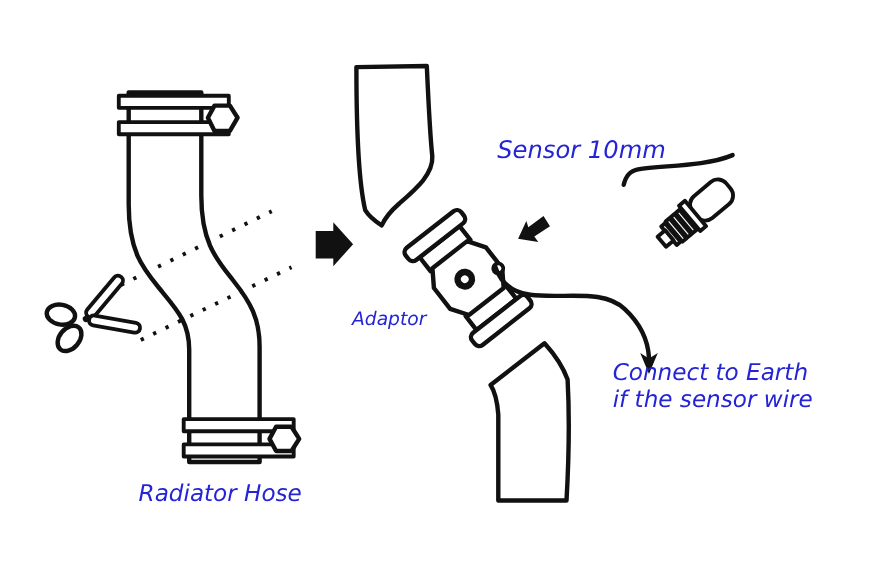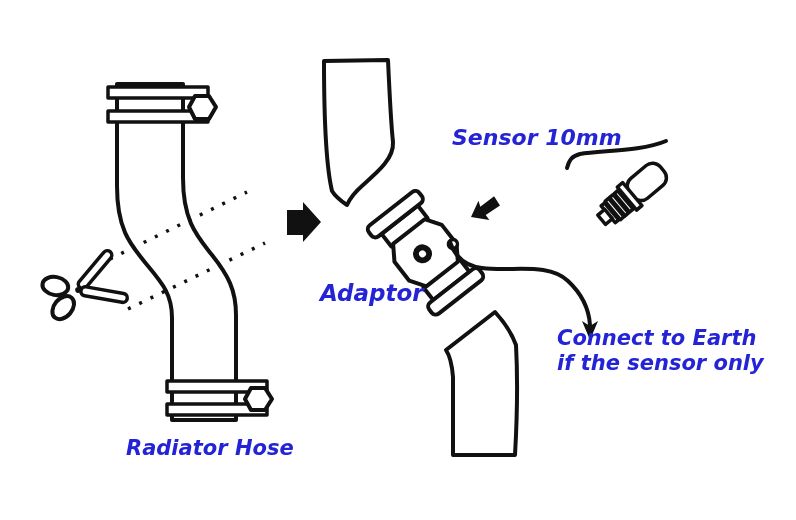--- a/index.html
+++ b/index.html
@@ -7,28 +7,28 @@
     position:relative;
     width:796px;height:520px;
     background:#ffffff;
     overflow:hidden;
     font-family:"DejaVu Sans", sans-serif;
   }
   .diagram-svg{position:absolute;left:0;top:0;color:var(--line-color,#111);}
   .label{
     position:absolute;
     color:var(--label-color,#2424d6);
-    font-weight:bold;
+    font-weight:normal;
     font-style:italic;
     white-space:nowrap;
     letter-spacing:0px;
     user-select:none;
   }
   .label-radiator{left:126px;top:436px;font-size:21px;text-align:right;}
-  .label-adaptor{left:320px;top:280px;font-size:23px;}
+  .label-adaptor{left:320px;top:280px;font-size:17px;}
   .label-sensor{left:452px;top:125px;font-size:22px;}
   .label-earth{left:557px;top:326px;font-size:21px;line-height:25px;}
 </style>
 </head>
 <body>
 
 <div class="canvas">
 
   <svg class="diagram-svg" width="796" height="520" viewBox="0 0 796 520" fill="none" stroke-linejoin="round" stroke-linecap="round">
 
@@ -118,16 +118,16 @@
   </svg>
 
   <div class="label label-radiator">Radiator Hose</div>
 
   <div class="label label-adaptor">Adaptor</div>
 
   <div class="label label-sensor">Sensor 10mm</div>
 
   <div class="label label-earth">
     <div>Connect to Earth</div>
-    <div>if the sensor only</div>
+    <div>if the sensor wire</div>
   </div>
 
 </div>
 
 </body></html>

